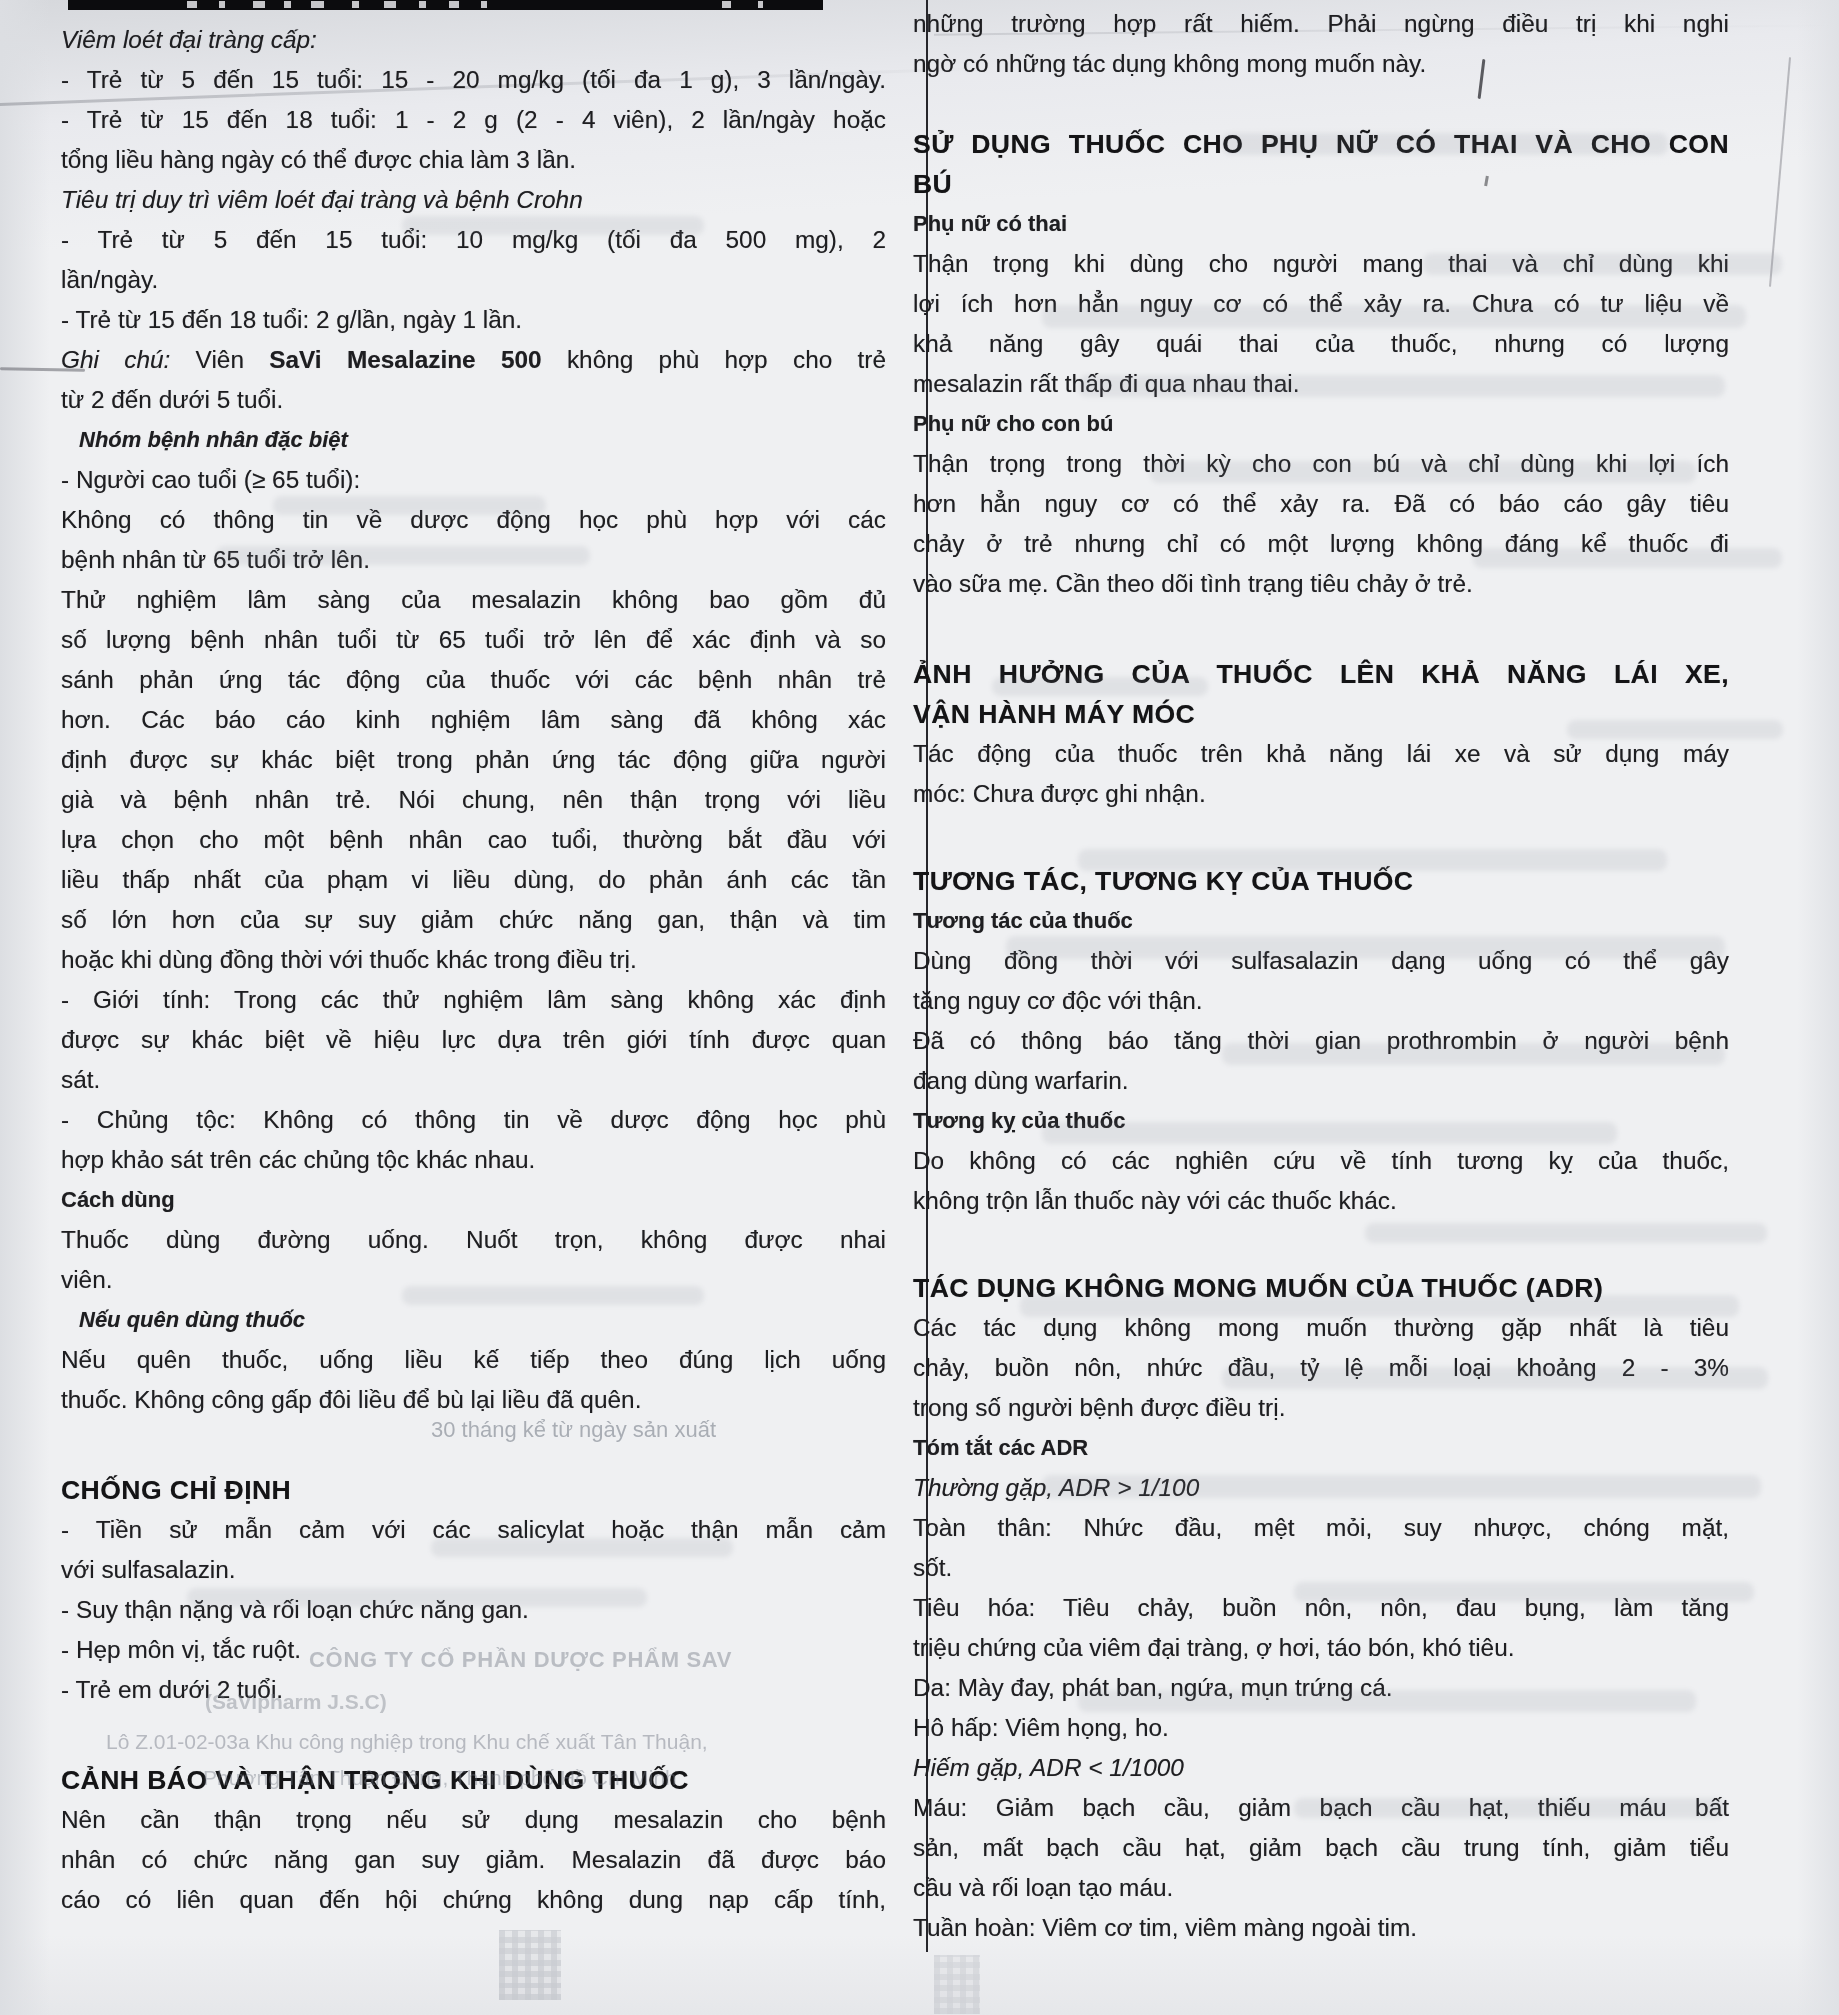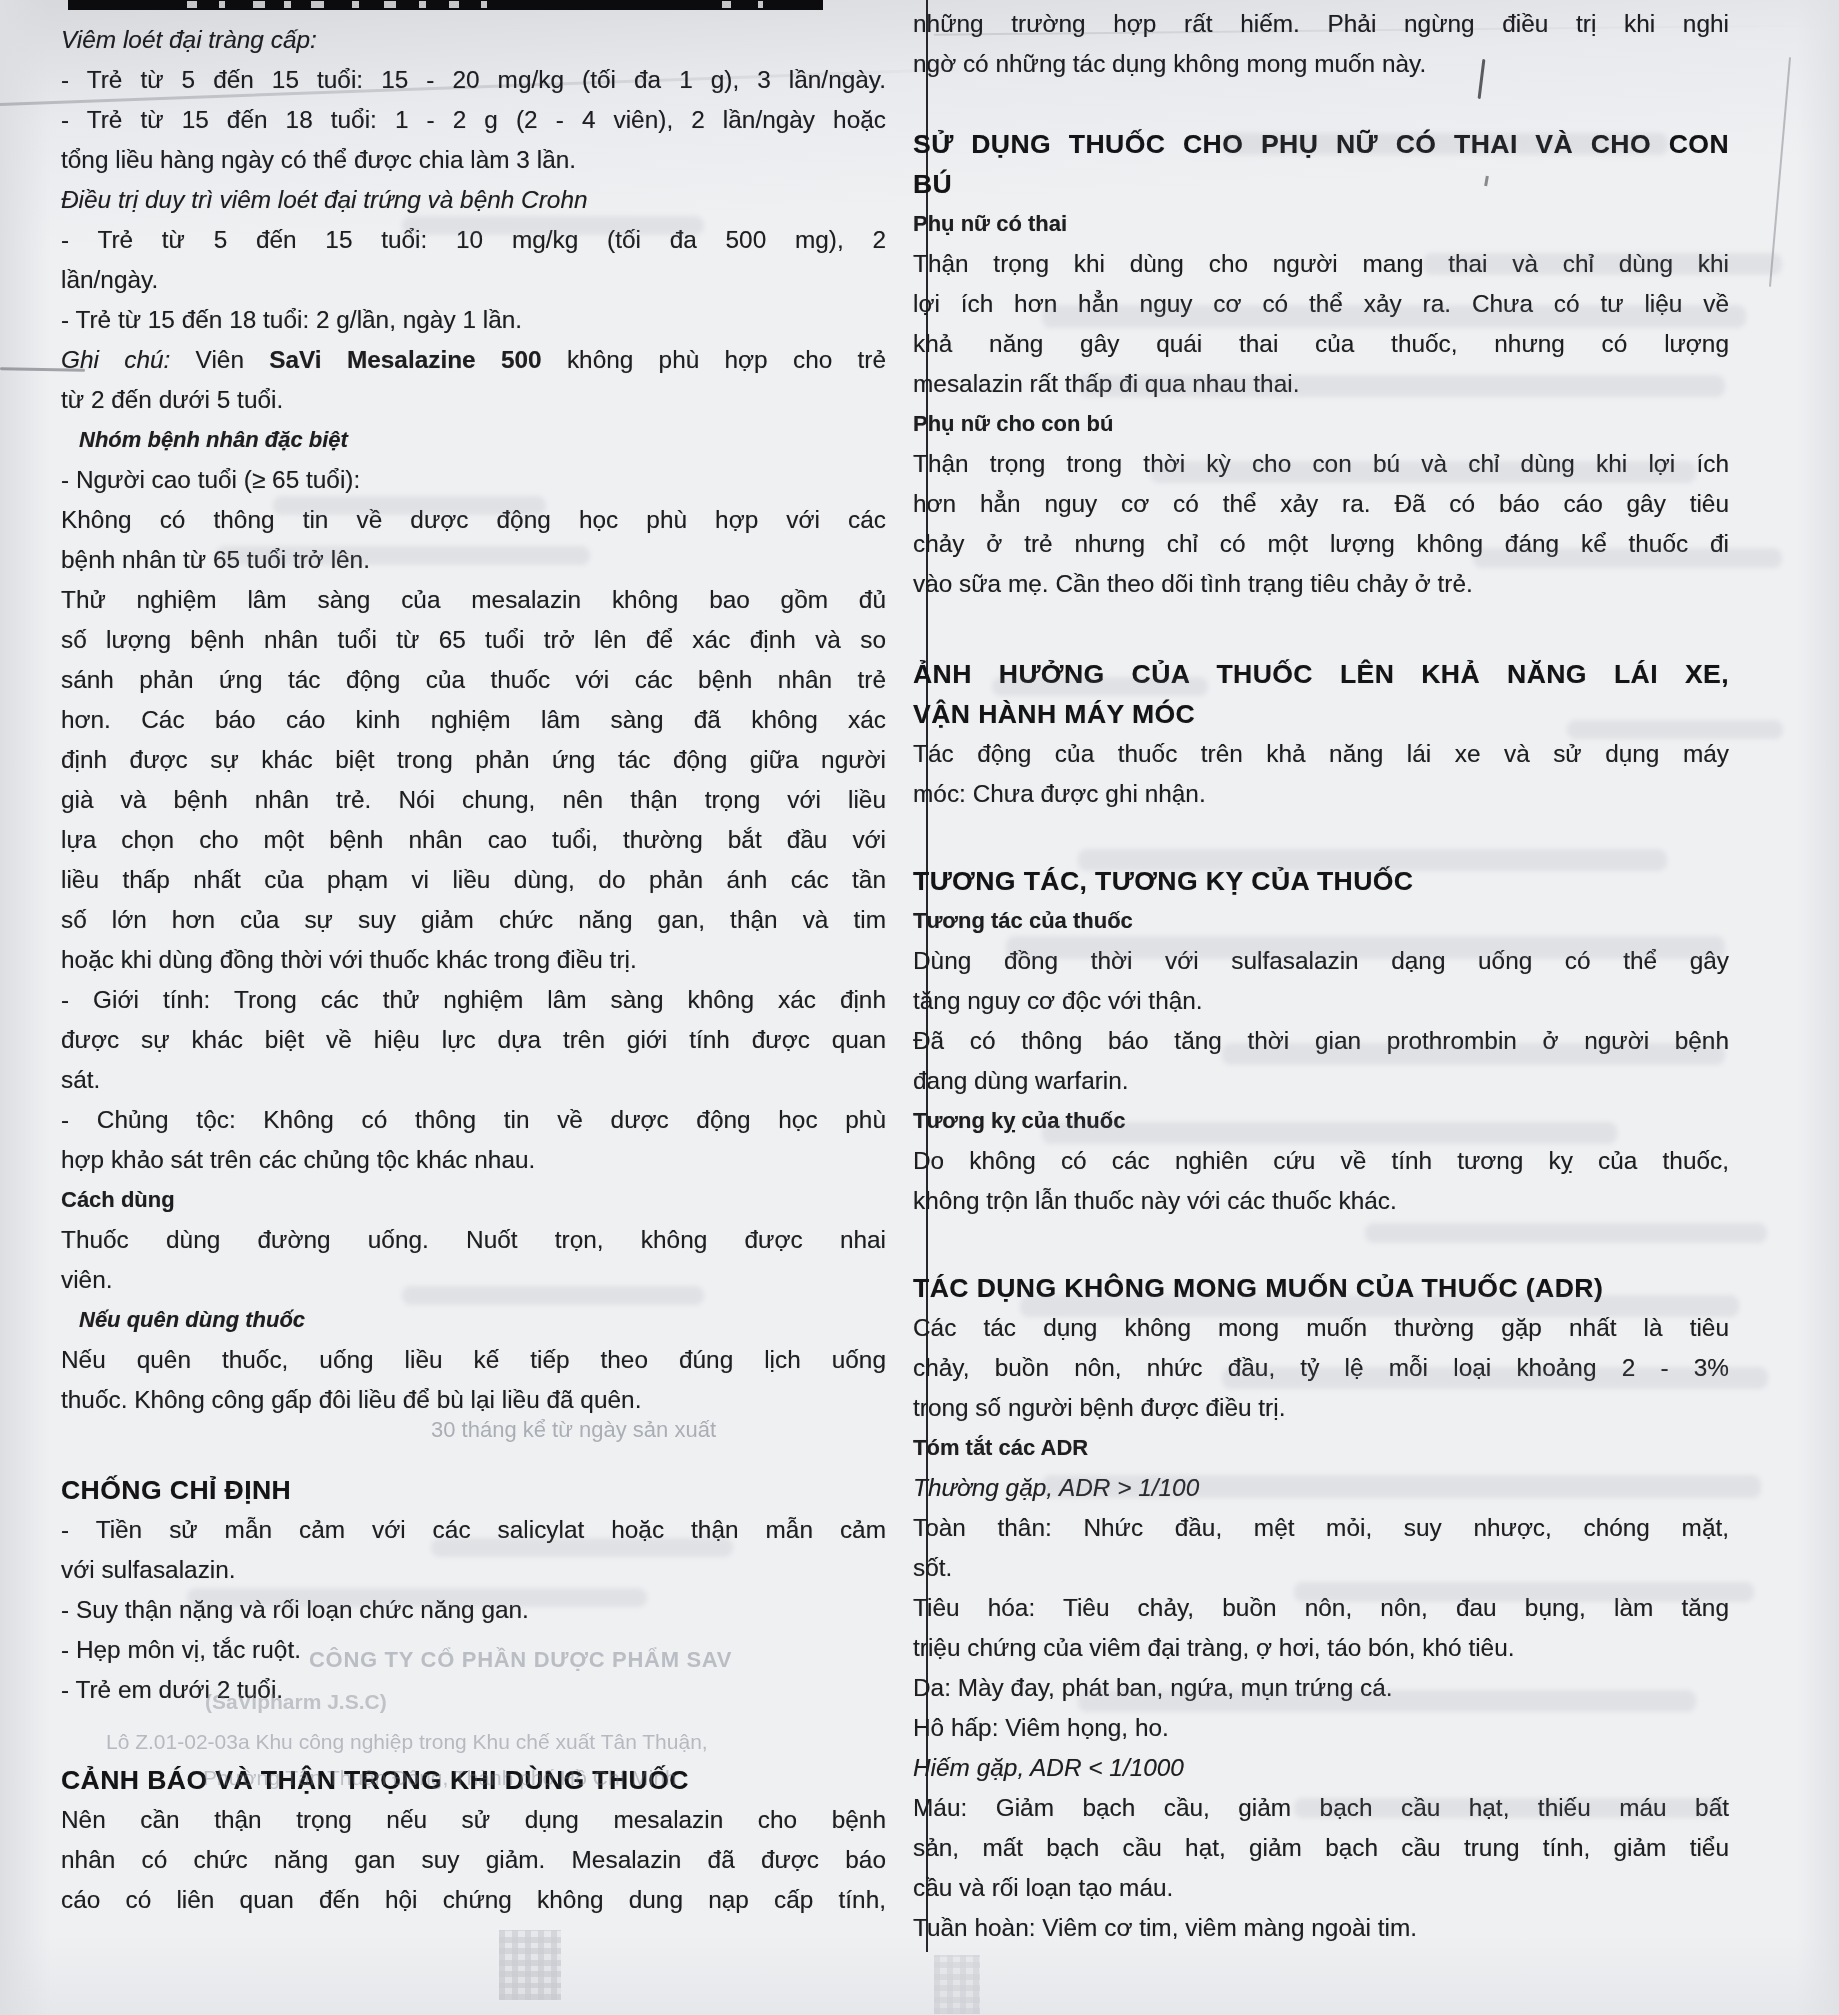--- a/index.html
+++ b/index.html
@@ -88,21 +88,21 @@
   <div class="scratch1"></div>
   <div class="scratch2"></div>
 
   <div class="divider"></div>
 
   <div class="col col-left" id="col-left">
       <div class="line st-i">Viêm loét đại tràng cấp:</div>
       <div class="line st-r just">- Trẻ từ 5 đến 15 tuổi: 15 - 20 mg/kg (tối đa 1 g), 3 lần/ngày.</div>
       <div class="line st-r just">- Trẻ từ 15 đến 18 tuổi: 1 - 2 g (2 - 4 viên), 2 lần/ngày hoặc</div>
       <div class="line st-r">tổng liều hàng ngày có thể được chia làm 3 lần.</div>
-      <div class="line st-i">Điều trị duy trì viêm loét đại trứng và bệnh Crohn</div>
+      <div class="line st-i">Tiêu trị duy trì viêm loét đại tràng và bệnh Crohn</div>
       <div class="line st-r just">- Trẻ từ 5 đến 15 tuổi: 10 mg/kg (tối đa 500 mg), 2</div>
       <div class="line st-r">lần/ngày.</div>
       <div class="line st-r">- Trẻ từ 15 đến 18 tuổi: 2 g/lần, ngày 1 lần.</div>
       <div class="line st-r just"><span class="it">Ghi chú:</span><span> Viên </span><span class="bd">SaVi Mesalazine 500</span><span> không phù hợp cho trẻ</span></div>
       <div class="line st-r">từ 2 đến dưới 5 tuổi.</div>
       <div class="line st-bi">Nhóm bệnh nhân đặc biệt</div>
       <div class="line st-r">- Người cao tuổi (≥ 65 tuổi):</div>
       <div class="line st-r just">Không có thông tin về dược động học phù hợp với các</div>
       <div class="line st-r">bệnh nhân từ 65 tuổi trở lên.</div>
       <div class="line st-r just">Thử nghiệm lâm sàng của mesalazin không bao gồm đủ</div>

